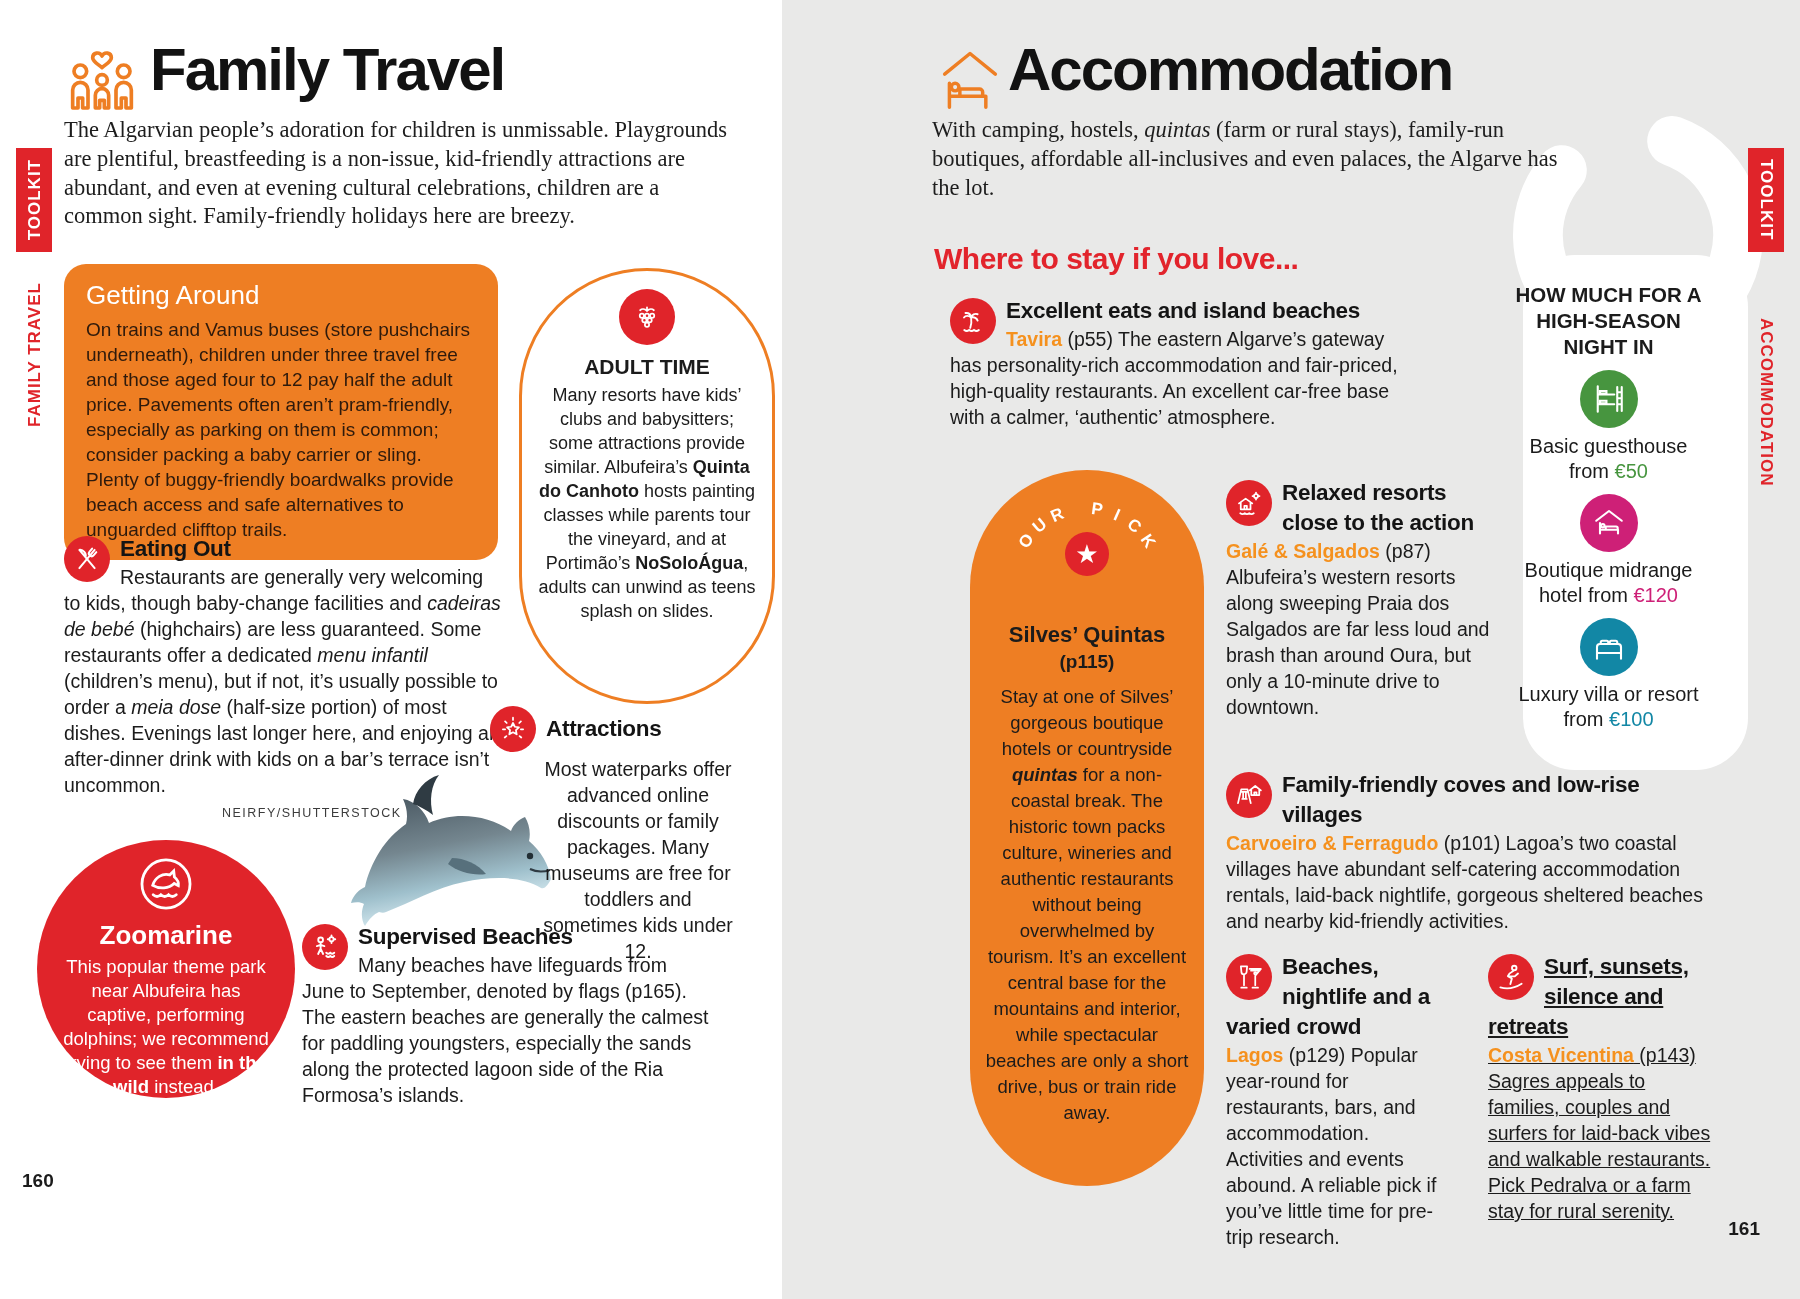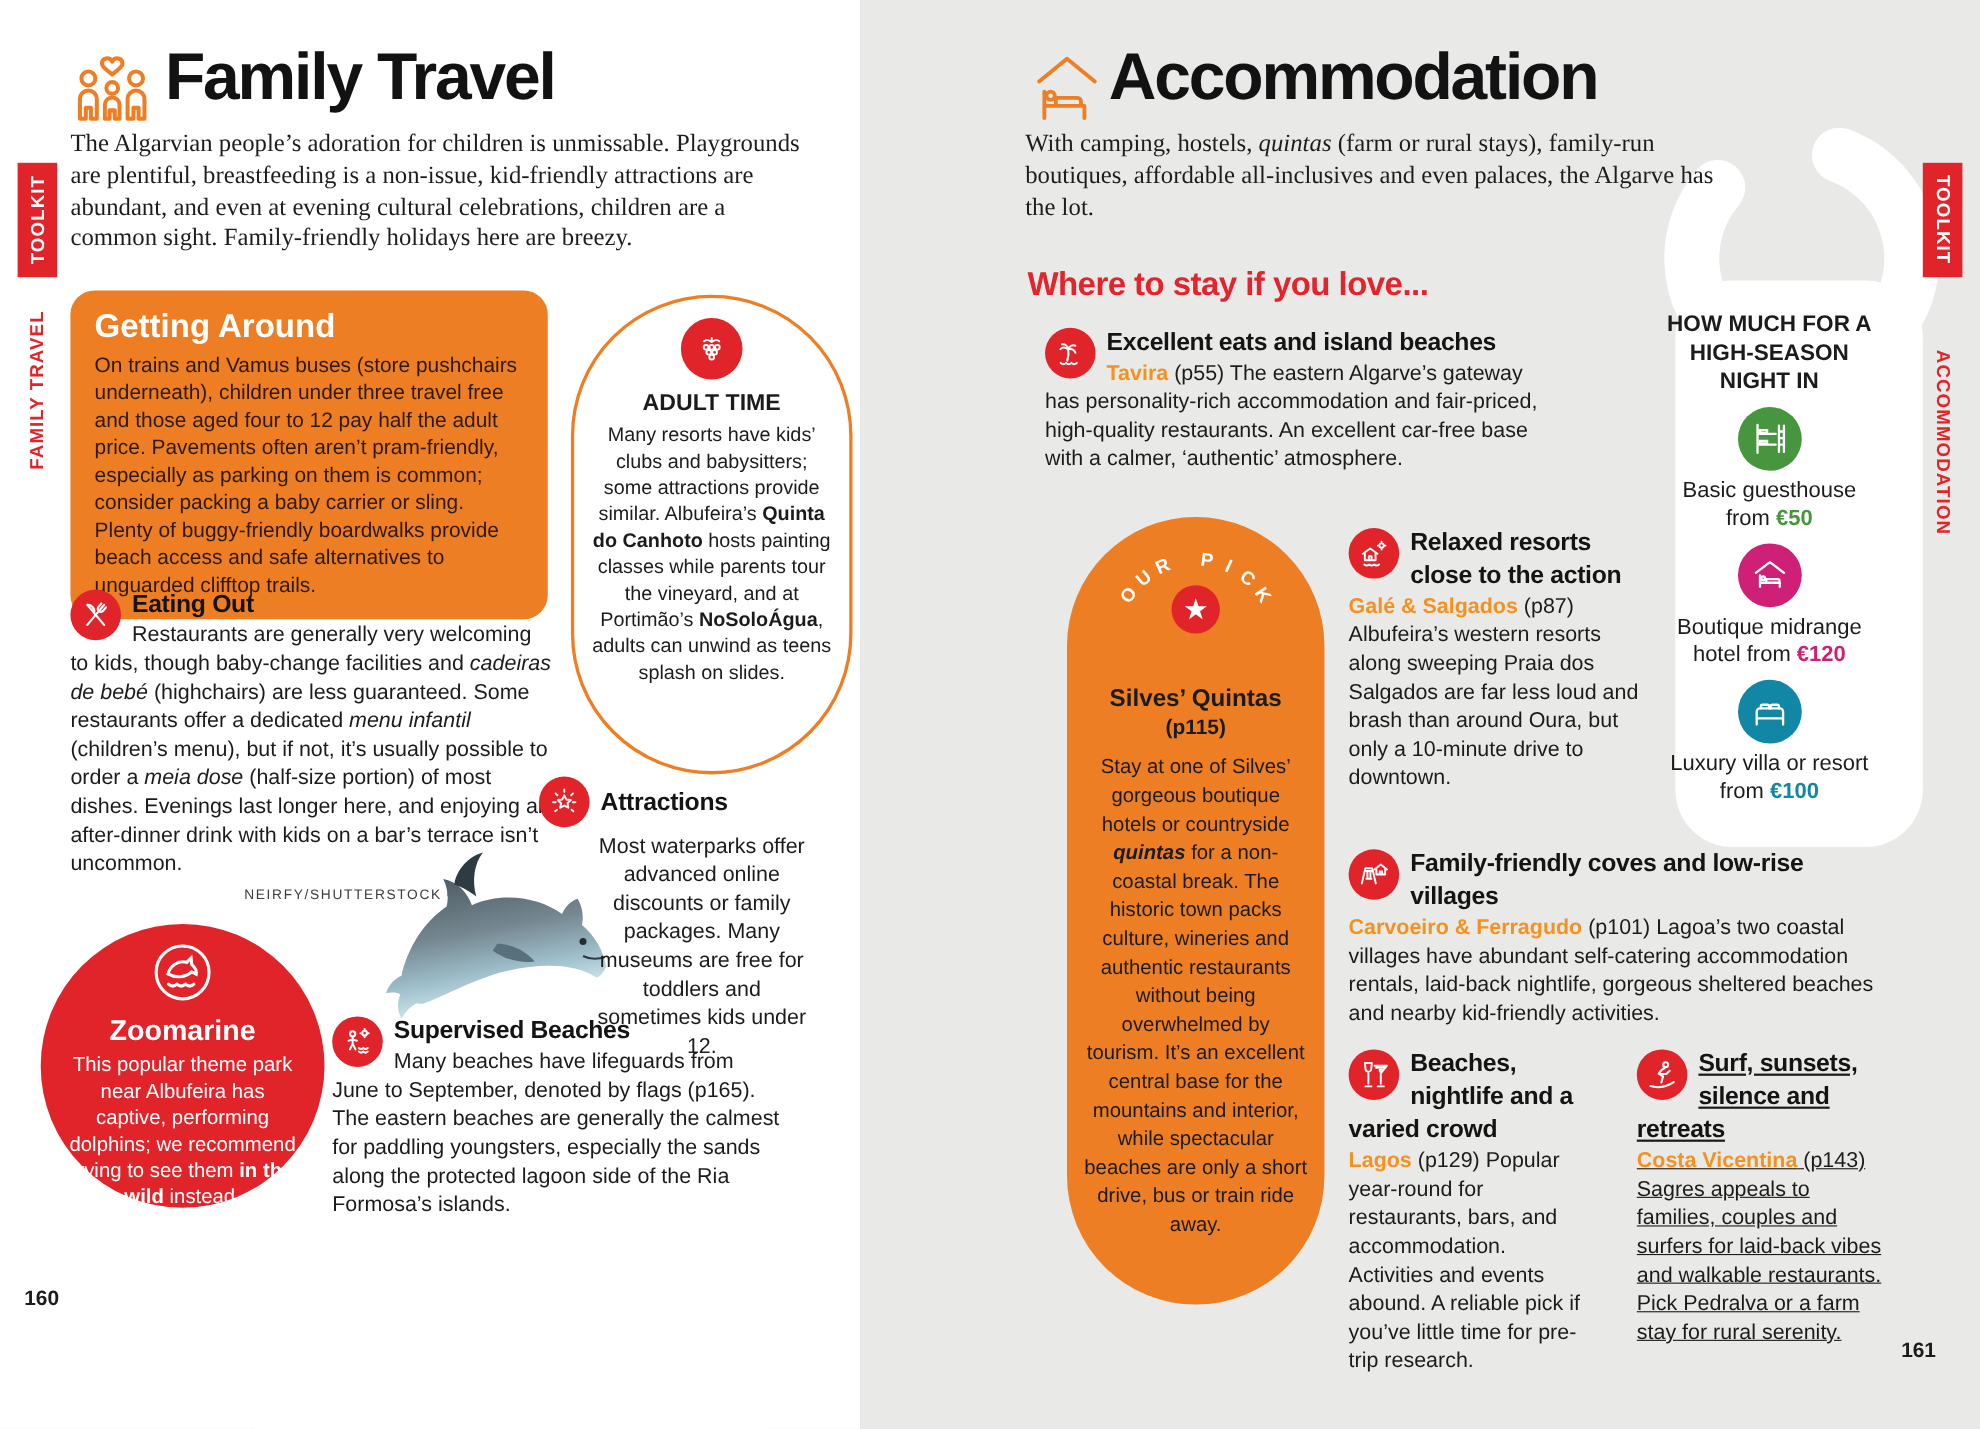--- a/index.html
+++ b/index.html
@@ -25,21 +25,21 @@
   .body i{font-style:italic;}
   .lead{color:#f5911e;font-weight:700;}
   .sech{font-weight:700;font-size:22.5px;line-height:30px;color:#141414;letter-spacing:-0.3px;}
   
   .circ{width:46px;height:46px;border-radius:50%;background:#e0242a;display:flex;
         align-items:center;justify-content:center;flex:0 0 auto;}
   .circ svg{width:30px;height:30px;}
   .fl{float:left;margin:2px 10px 4px 0;}
   
   .obox{background:#ee7e23;border-radius:22px;padding:16px 22px 18px 22px;}
-  .obox h3{margin:0 0 6px 0;color:#fff;font-size:30px;font-weight:700;}
+  .obox h3{margin:0 0 6px 0;color:#fff;font-size:26px;font-weight:400;}
   .obox p{margin:0;font-size:19px;line-height:25px;color:#2e1a0c;}
   
   .capsule{background:#fff;border:3px solid #ee7e23;border-radius:128px;text-align:center;
            padding:18px 16px 0 16px;box-sizing:border-box;}
   .capsule .circ{margin:0 auto 10px auto;width:56px;height:56px;}
   .capsule h3{margin:0 0 4px 0;font-size:21px;font-weight:700;}
   .capsule p{margin:0;font-size:18px;line-height:24px;}
   .capsule p b{font-weight:700;}
   
   .zoocirc{background:#e0242a;border-radius:50%;color:#fff;text-align:center;
@@ -62,21 +62,21 @@
   .opref{position:absolute;top:181px;left:10px;right:10px;font-weight:700;font-size:19px;}
   .opbody{position:absolute;top:214px;left:15px;right:15px;font-size:18.5px;line-height:26px;}
   .opbody b{font-weight:700;font-style:italic;}
   
   .tagtxt{text-align:center;box-sizing:border-box;}
   .tagtxt h3{margin:0 0 10px 0;font-weight:700;font-size:20.5px;line-height:26px;}
   .pcirc{width:58px;height:58px;border-radius:50%;margin:10px auto 6px auto;
          display:flex;align-items:center;justify-content:center;}
   .pcirc svg{width:36px;height:36px;}
   .plabel{font-size:20px;line-height:25px;}
-  .plabel b{font-weight:700;}
+  .plabel b{font-weight:400;}
   .green{background:#47953f;} .cgreen{color:#47953f;}
   .magenta{background:#ce2077;} .cmagenta{color:#ce2077;}
   .teal{background:#1287a5;} .cteal{color:#1287a5;}
   .credit{font-size:12.5px;letter-spacing:1.5px;color:#3c3c3c;}
   .pagenum{font-weight:700;font-size:19px;color:#1b1b1b;}
   .center{text-align:center;}
 </style>
 </head>
 <body>
 

